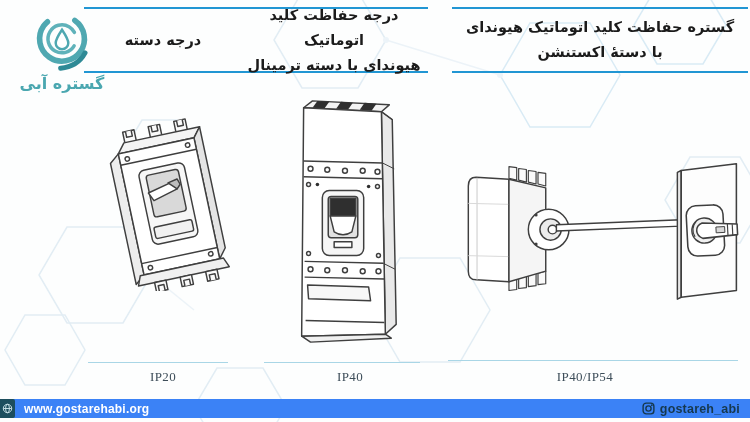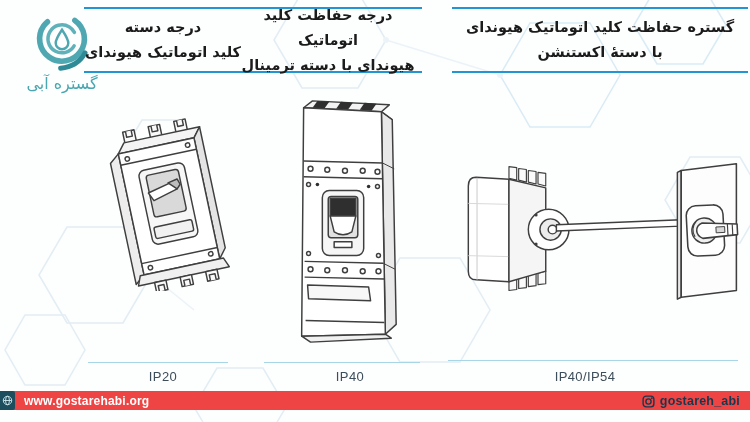--- a/index.html
+++ b/index.html
@@ -7,70 +7,70 @@
   .canvas {
     position:relative; width:750px; height:422px;
     background:#fdfefe; overflow:hidden;
   }
   .bg-hex { position:absolute; inset:0; pointer-events:none; }
 
   
   .logo-wrap { position:absolute; left:14px; top:8px; width:96px; text-align:center; }
   .logo-mark { width:74px; height:70px; display:block; margin:0 auto; }
   .brand-name {
-    margin-top:-4px; font-size:16px; font-weight:normal; color:#4AA7B0;
+    margin-top:-4px; font-size:16px; font-weight:bold; color:#4AA7B0;
     direction:rtl; letter-spacing:0; font-family:"DejaVu Sans", sans-serif;text-align:center;
   }
 
   
   .col-heading {
     position:absolute; top:7px; height:66px;
     border-top:2px solid #2196D3; border-bottom:2px solid #2196D3;
     display:flex; flex-direction:column; justify-content:center;
     direction:rtl; text-align:center; color:#1B1B1B;
     font-weight:bold; font-size:14.5px; line-height:25px;
     font-family:"DejaVu Sans", sans-serif;
   }
   .col-heading.right  { left:452px; width:296px; }
-  .col-heading.middle { left:234px; width:188px; }
+  .col-heading.middle { left:240px; width:188px; }
   .col-heading.left   { left:84px;  width:158px; }
 
   
   .illus { position:absolute; }
   .illus.left   { left:92px;  top:116px; }
   .illus.middle { left:280px; top:94px;  }
   .illus.right  { left:448px; top:155px; }
 
   
   .ip-sep { position:absolute; height:0; border-top:1.5px solid #A9D6E6; }
   .ip-sep.left   { left:88px;  top:362px; width:140px; }
   .ip-sep.middle { left:264px; top:362px; width:156px; }
   .ip-sep.right  { left:448px; top:360px; width:290px; }
   .ip-label {
     position:absolute; top:369px; text-align:center;
     font-size:13px; letter-spacing:.4px; color:#3D4D59; font-weight:500;
-    font-family:Liberation Sans, sans-serif;
+    font-family:Liberation Serif, serif;
   }
   .ip-label.left   { left:84px;  width:158px; }
   .ip-label.middle { left:256px; width:188px; }
   .ip-label.right  { left:437px; width:296px; }
 
   
   .footer-bar {
-    position:absolute; left:0; bottom:12px; width:750px; height:19px;
-    background:#ef4444; display:flex; align-items:center; justify-content:space-between;
+    position:absolute; left:0; bottom:4px; width:750px; height:19px;
+    background:#3b82f6; display:flex; align-items:center; justify-content:space-between;
     font-family:"Liberation Sans","DejaVu Sans",sans-serif;
   }
   .footer-left { display:flex; align-items:center; height:100%; }
   .globe-chip {
     width:15px; height:19px; background:#1D4E5E; border-radius:0 2px 2px 0;
     display:flex; align-items:center; justify-content:center;
   }
   .website-text { color:#ffffff; font-size:12px; font-weight:bold; margin-left:9px; letter-spacing:.2px; }
-  .footer-right { display:flex; align-items:flex-end; margin-right:10px; gap:5px;padding-left:32px; }
+  .footer-right { display:flex; align-items:flex-start; margin-right:10px; gap:5px;padding-left:32px; }
   .insta-text { color:#16384E; font-size:12.5px; font-weight:bold; letter-spacing:.2px; }
 </style>
 </head>
 <body>
 
 <div class="canvas">
 
   <svg class="bg-hex" width="750" height="422" viewBox="0 0 750 422">
     <g fill="none" stroke="#E2EDF4" stroke-width="1.5">
       <polygon points="302,-8 358,-8 386,40 358,88 302,88 274,40"></polygon>
@@ -97,21 +97,20 @@
         <circle cx="50" cy="44" r="20" stroke="#5FB2BA" stroke-width="5" stroke-dasharray="105 21" transform="rotate(30 50 44)"></circle>
         <path d="M83,64 Q72,84 48,86" stroke="#2E8A96" stroke-width="7"></path>
         <path d="M50,31 C44,40 41,45 41,50 a9,9 0 0 0 18,0 C59,45 56,40 50,31 Z" stroke="#4FA8B1" stroke-width="3.5" fill="#ffffff"></path>
       </g>
     </svg>
     <div class="brand-name">گستره آبی</div>
   </div>
 
   <div class="col-heading left">
     <span>درجه دسته</span>
-    <span>کلید اتوماتیک هیوندای</span>
   </div>
   <div class="col-heading middle">
     <span>درجه حفاظت کلید اتوماتیک</span>
     <span>هیوندای با دسته ترمینال</span>
   </div>
   <div class="col-heading right">
     <span>گستره حفاظت کلید اتوماتیک هیوندای</span>
     <span>با دستهٔ اکستنشن</span>
   </div>
 

